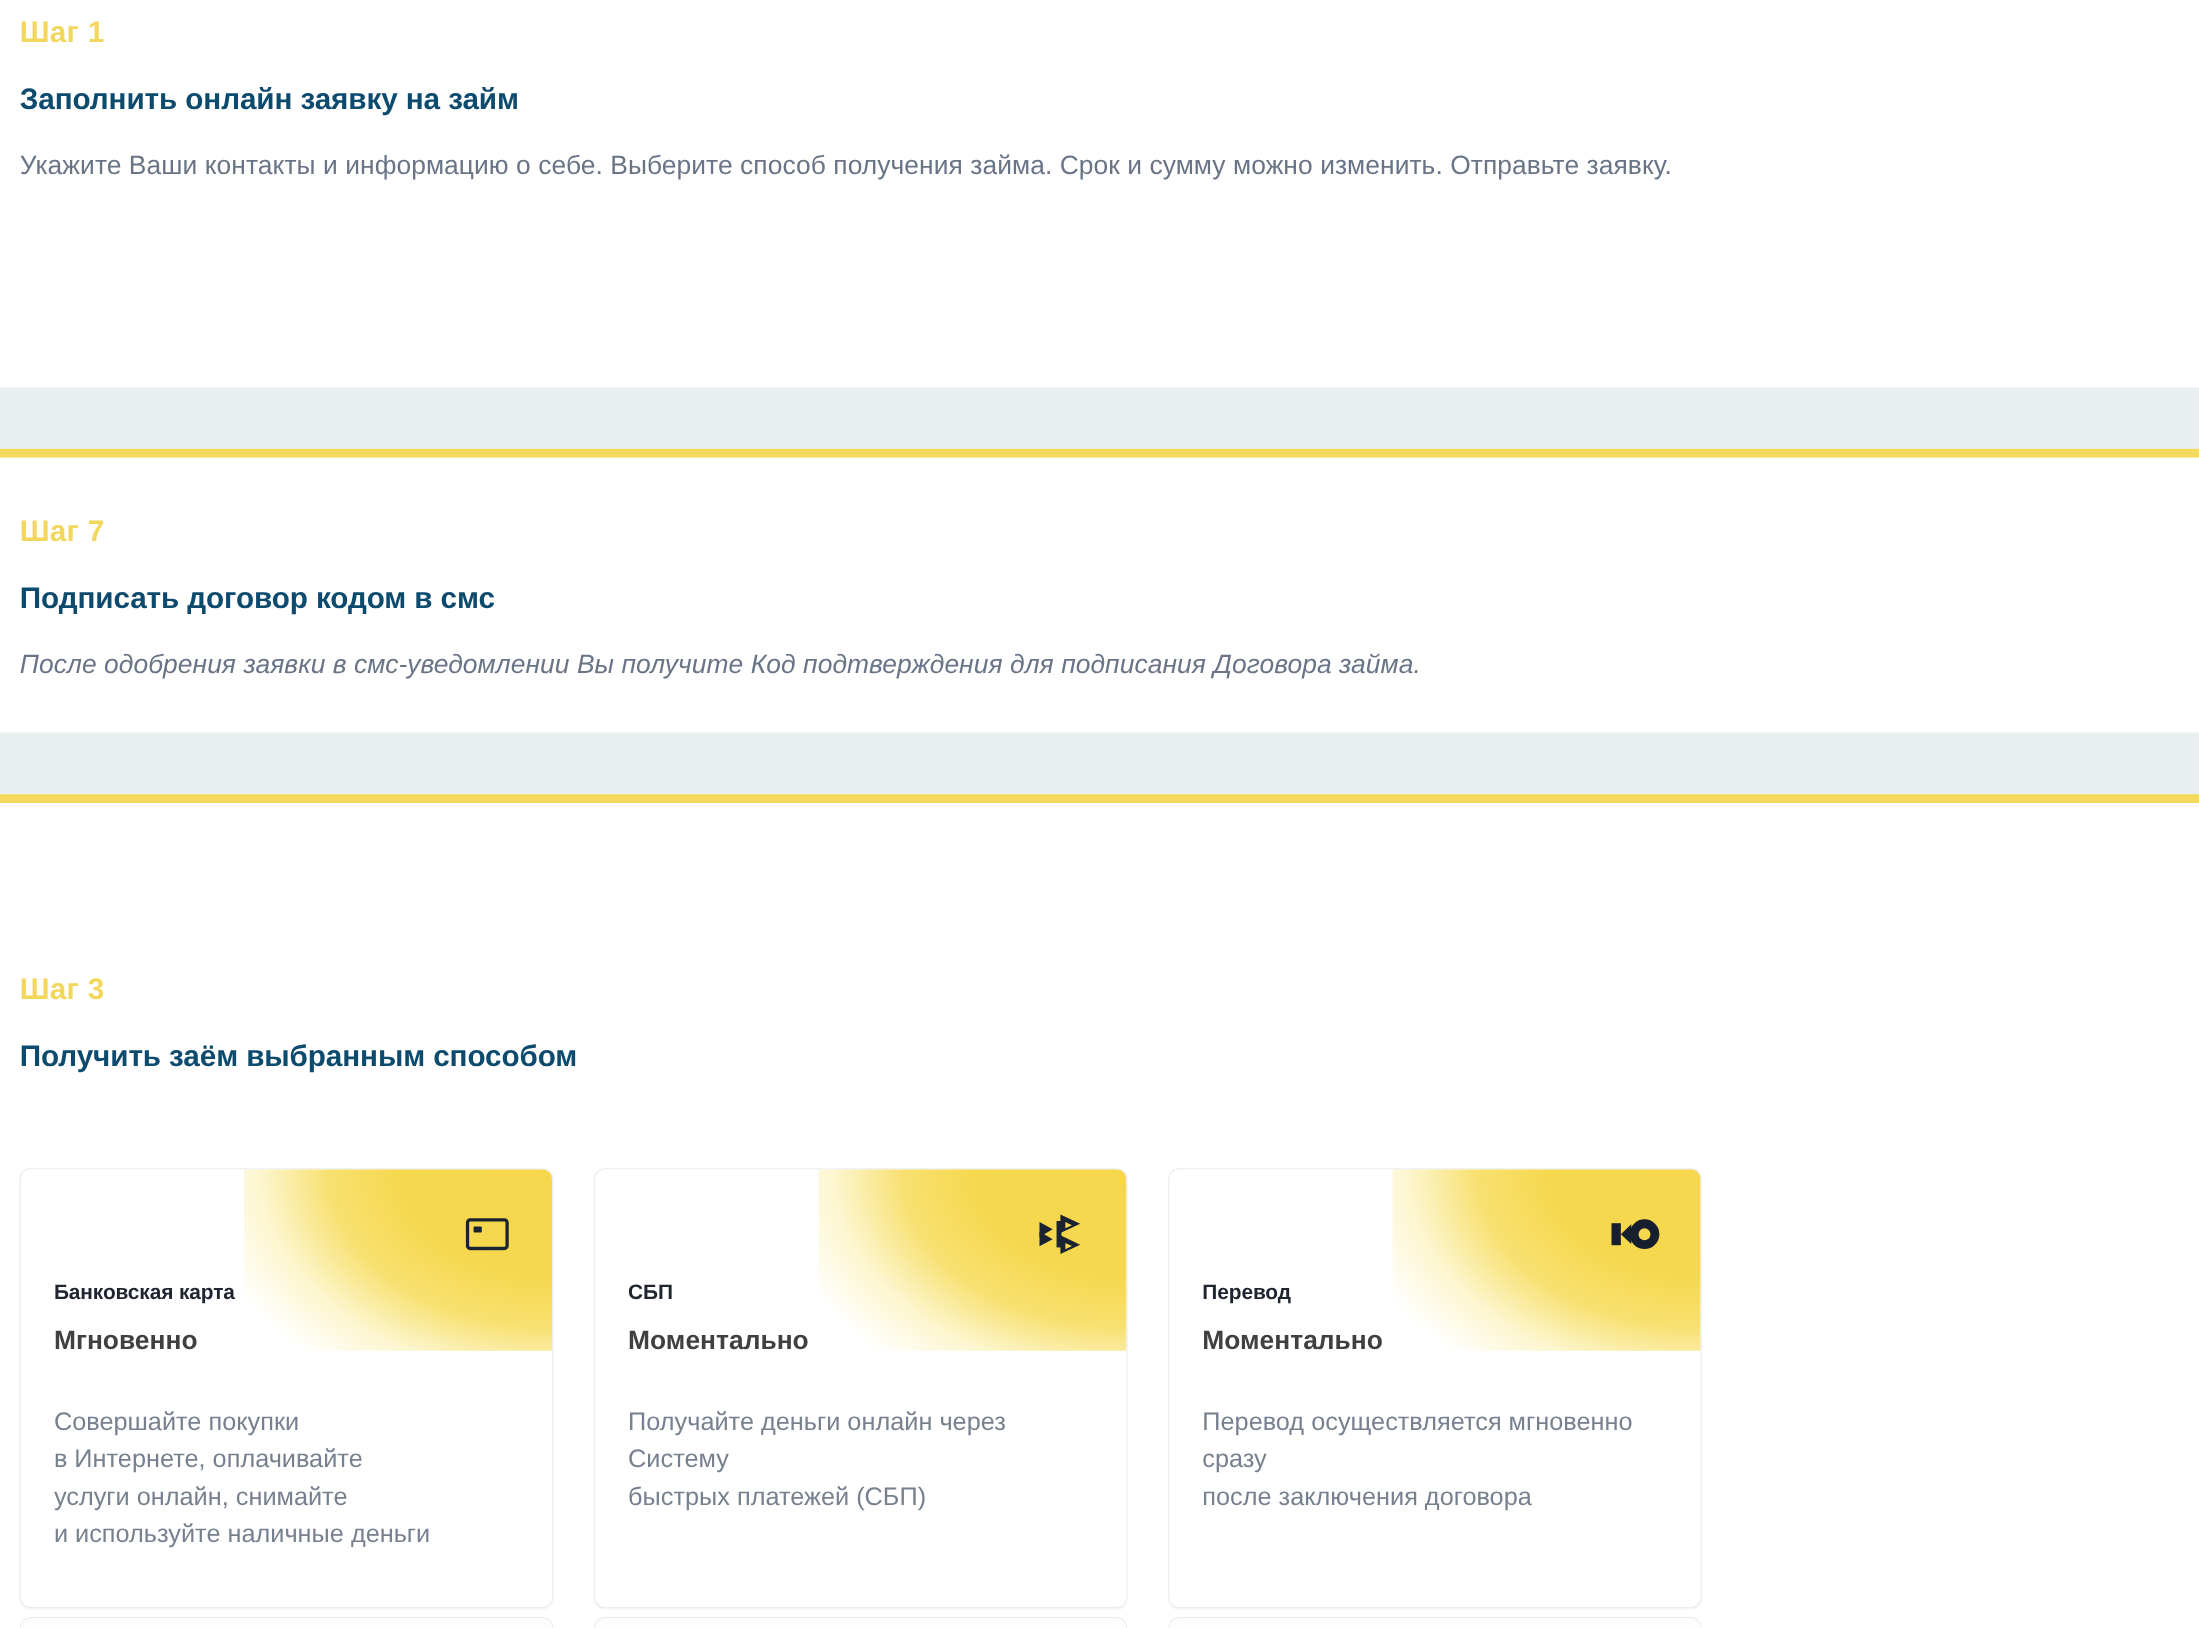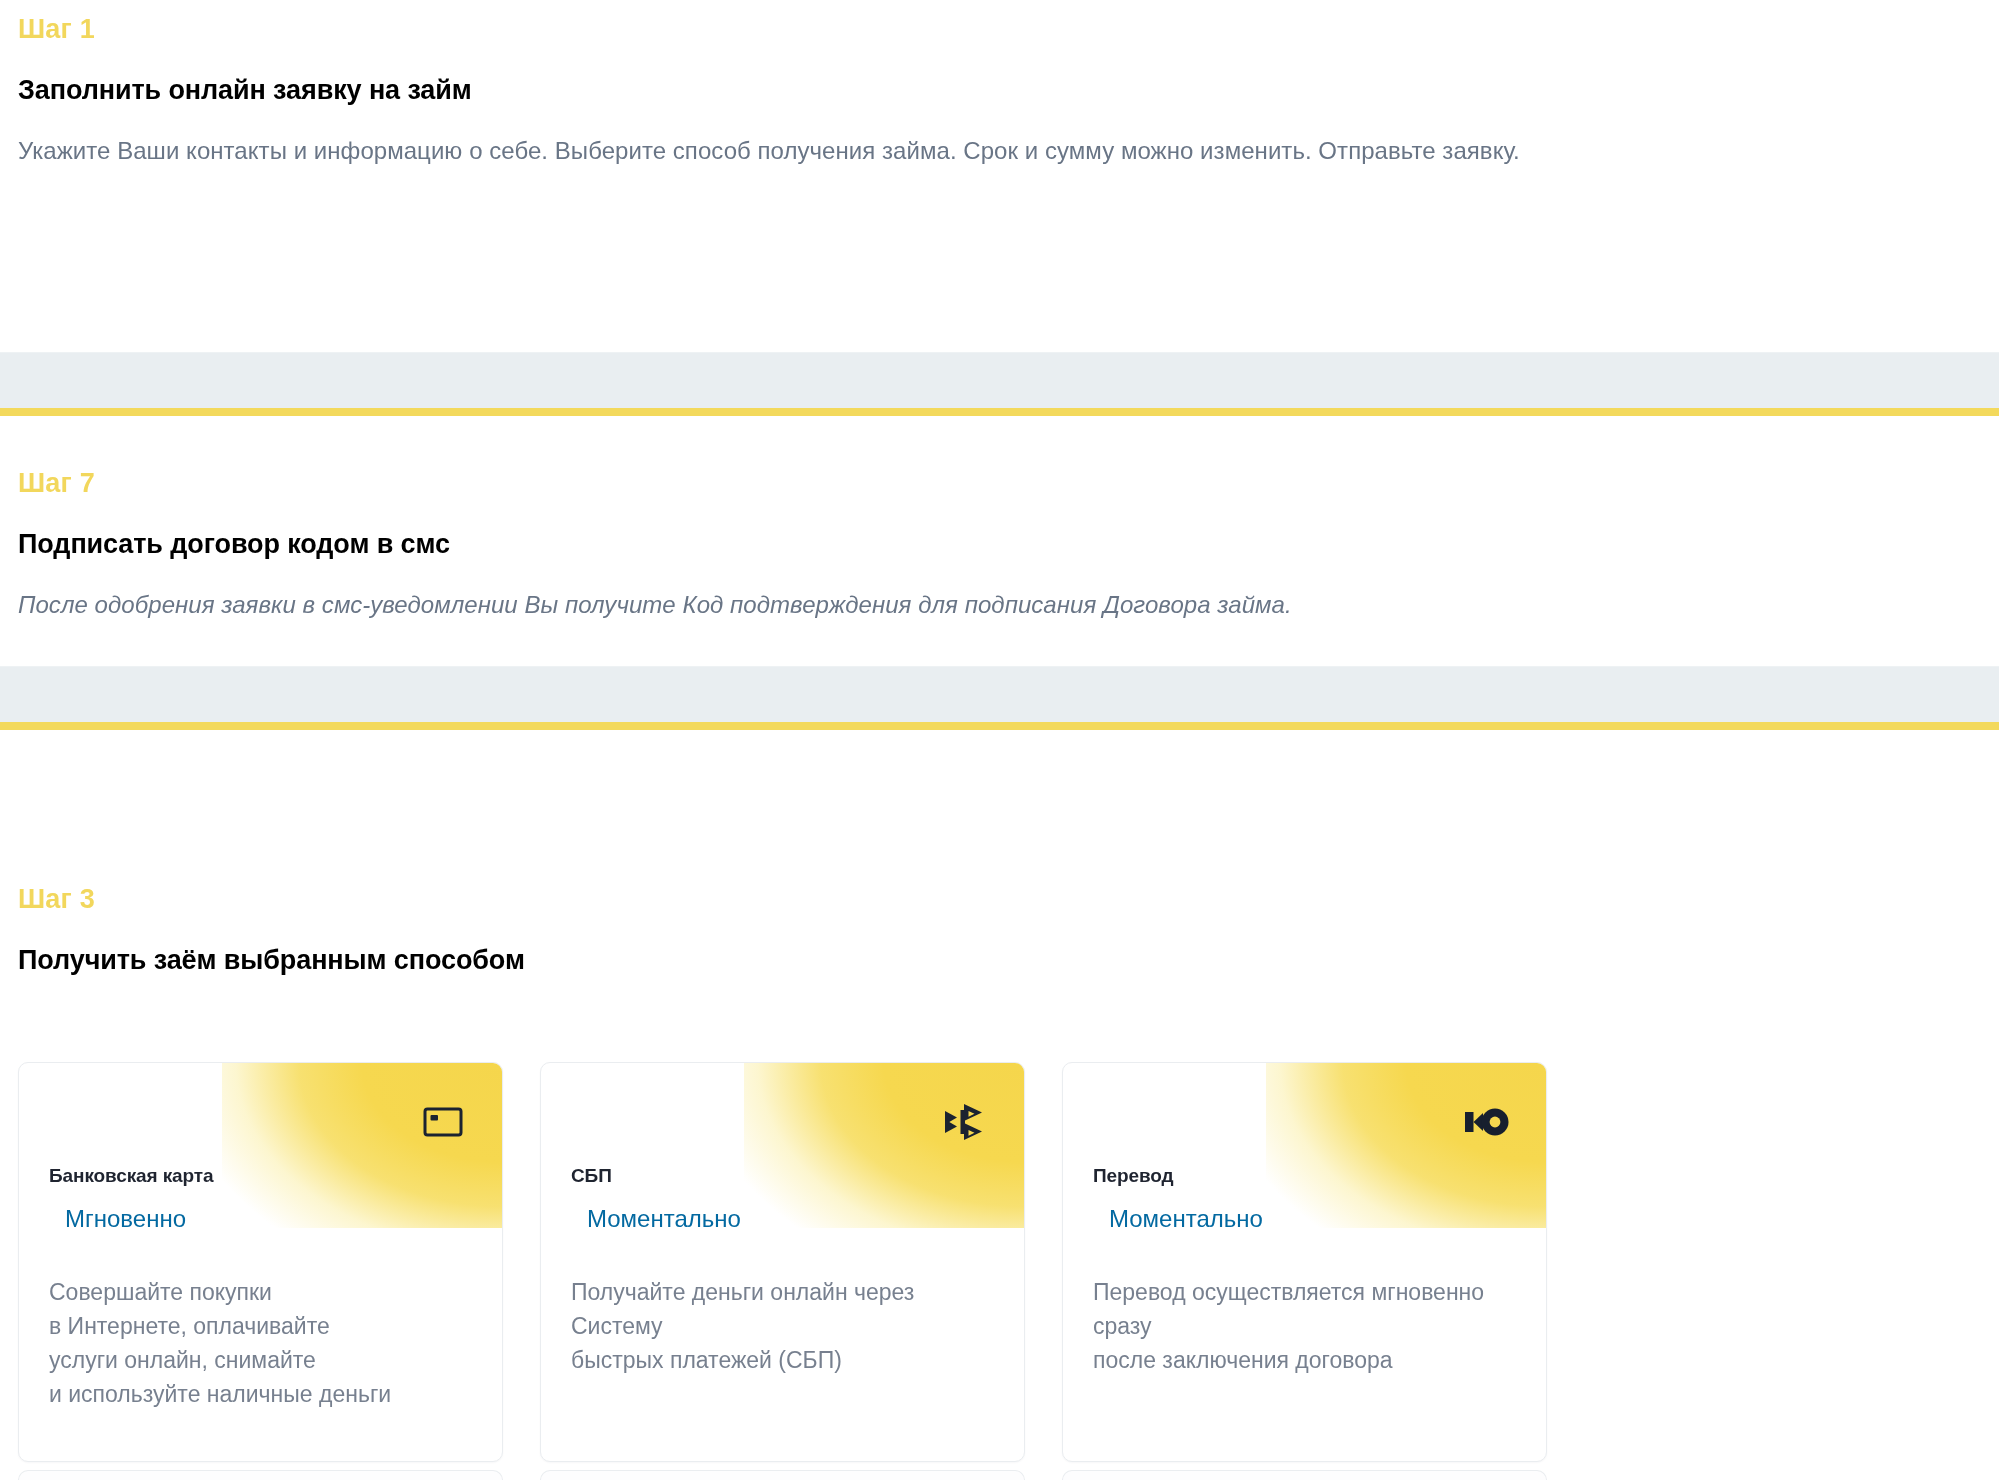--- a/index.html
+++ b/index.html
@@ -26,21 +26,21 @@
     font-size: 27px;
     font-weight: 700;
     color: #f2d75c;
     letter-spacing: 0.2px;
     line-height: 1;
   }
 
   .step-title {
     font-size: 27px;
     font-weight: 700;
-    color: #000000;
+    color: #0c4a6e;
     line-height: 1.2;
     letter-spacing: -0.1px;
   }
 
   .step-desc {
     font-size: 24px;
     font-weight: 400;
     color: #697586;
     line-height: 1.72;
     letter-spacing: 0.05px;
@@ -124,24 +124,23 @@
     color: #1f2430;
     letter-spacing: -0.1px;
     white-space: nowrap;
   }
 
   .pay-card .card-sub {
     position: absolute;
     top: 142px;
     left: 0;
     font-size: 24px;
-    font-weight: 400;
-    color: #0369a1;
+    font-weight: 700;
+    color: #404040;
     white-space: nowrap;
-    margin-left: 16px;
   }
 
   .pay-card .card-text {
     position: absolute;
     top: 212px;
     left: 0;
     right: 10px;
     font-size: 23px;
     font-weight: 400;
     color: #77808f;

